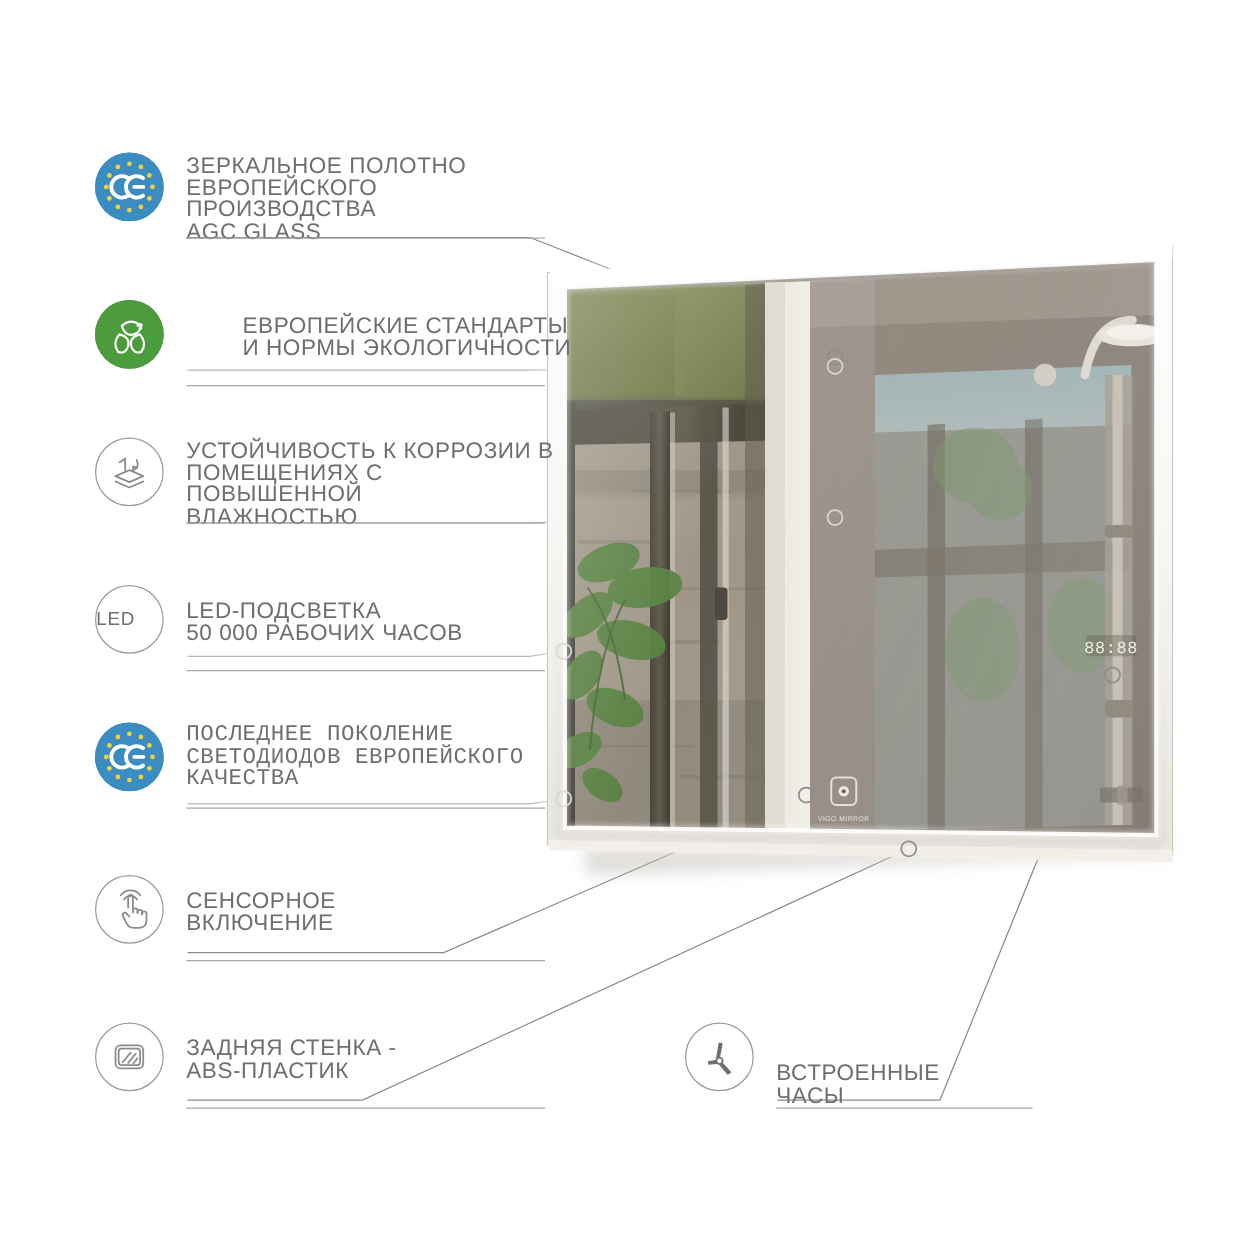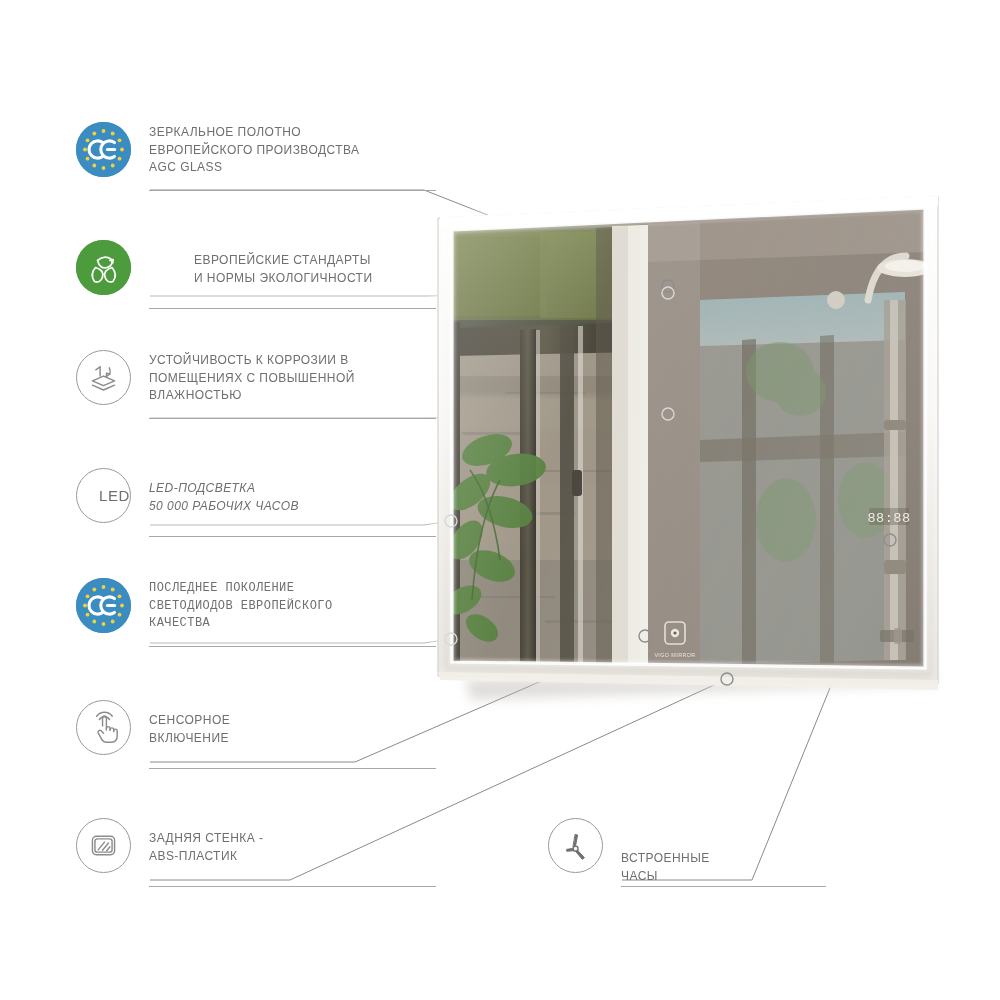--- a/index.html
+++ b/index.html
@@ -15,26 +15,26 @@
   
   #lines{position:absolute;left:0;top:0;width:1000px;height:1000px;z-index:1;}
 
   
   #product{position:absolute;left:0;top:0;width:1000px;height:1000px;z-index:2;
            pointer-events:none;}
 
   
   .feature{position:absolute;z-index:5;}
   .f-icon{position:absolute;left:0;top:0;width:55px;height:55px;border-radius:50%;
-          display:flex;align-items:center;justify-content:flex-end;box-sizing:border-box;}
+          display:flex;align-items:center;justify-content:flex-start;box-sizing:border-box;}
   .f-icon.outline{border:1px solid #9a9a9a;background:#fff;}
   .f-icon.blue{background:#3a8cc1;}
   .f-icon.green{background:#4c9c3d;}
   .f-text{position:absolute;left:73px;top:2px;width:300px;
-          color:#6e6e73;font-size:12px;line-height:17.5px;
+          color:#6e6e73;font-size:18px;line-height:17.5px;
           letter-spacing:.45px;text-transform:uppercase;font-weight:400;}
   .f-rule{position:absolute;left:73px;height:1px;background:#a8a8a8;}
 
   .led-text{font-size:15px;letter-spacing:.6px;color:#6e6e73;}
 
   
   .hair{stroke:#8a8a8a;stroke-width:1;fill:none;}
   .hair-lite{stroke:#b9b9b9;stroke-width:1;fill:none;}
   .dot{fill:none;stroke:#8e8e8e;stroke-width:1.4;}
   .dot-lite{fill:none;stroke:#d8d8d8;stroke-width:1.4;}
@@ -313,21 +313,21 @@
       <div>ПОМЕЩЕНИЯХ С ПОВЫШЕННОЙ</div>
       <div>ВЛАЖНОСТЬЮ</div>
     </div>
     <div class="f-rule" style="top:68px;width:287px;"></div>
   </div>
 
   <div class="feature" style="left:76px;top:468px;width:360px;height:80px;">
     <div class="f-icon outline">
       <span class="led-text">LED</span>
     </div>
-    <div class="f-text" style="top:12px;font-style:italic;">
+    <div class="f-text" style="top:12px;">
       <div>LED-ПОДСВЕТКА</div>
       <div>50 000 РАБОЧИХ ЧАСОВ</div>
     </div>
     <div class="f-rule" style="top:68px;width:287px;"></div>
   </div>
 
   <div class="feature" style="left:76px;top:578px;width:360px;height:80px;font-family:Liberation Mono, monospace;">
     <div class="f-icon blue">
       <svg width="55" height="55" viewBox="0 0 55 55">
         <circle cx="27.5" cy="27.5" r="27.5" fill="#3a8cc1"></circle>

